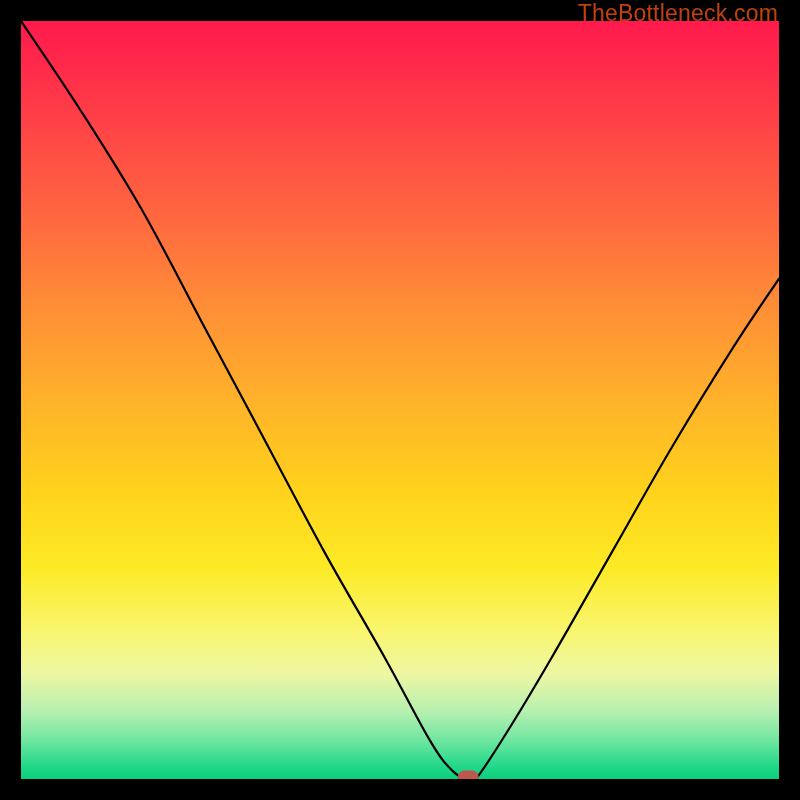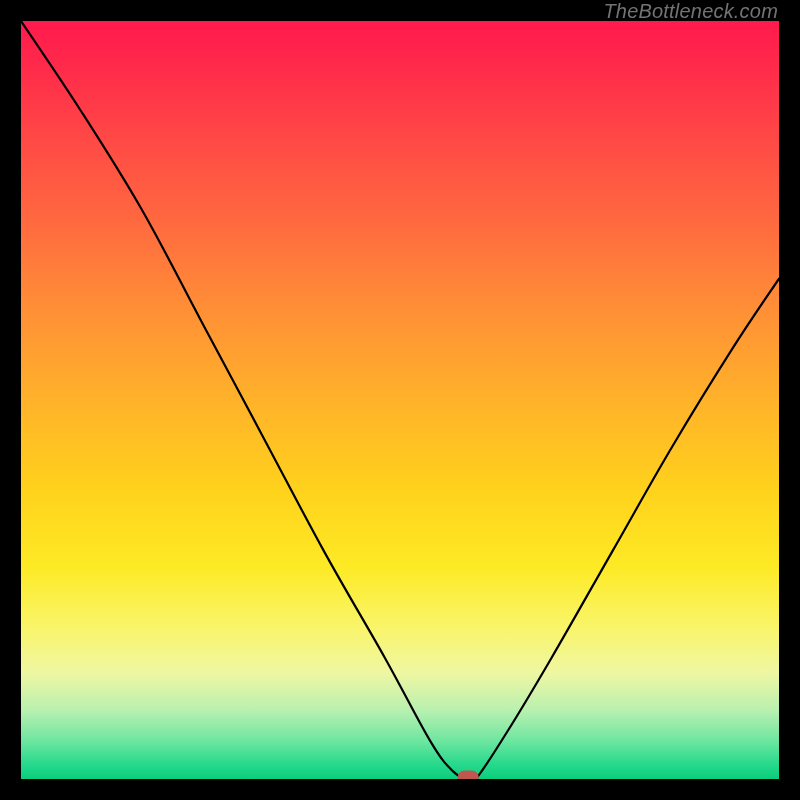--- a/index.html
+++ b/index.html
@@ -56,25 +56,24 @@
     stroke-linejoin: round;
   }
   .marker {
     fill: #c0574f;
     stroke: #c0574f;
   }
   .watermark {
     position: absolute;
     top: 0px;
     right: 22px;
-    color: #737373;
-    font-size: 20px;
+    color: #c2410c;
+    font-size: 23px;
     font-weight: 500;
     letter-spacing: 0.2px;
-    font-style: italic;
   }
 </style>
 </head>
 <body>
 
 <div class="stage">
   <div class="watermark">TheBottleneck.com</div>
   <div class="plot-area">
     <svg class="curve" viewBox="0 0 758 758" preserveAspectRatio="none">
       <path id="curve-path" d="M 0.0 0.0 C 10.9 16.4, 38.8 56.9, 60.6 91.0 C 82.5 125.1, 99.4 151.3, 121.3 189.5 C 143.1 227.7, 160.1 262.3, 181.9 303.2 C 203.8 344.1, 220.7 376.0, 242.6 416.9 C 264.4 457.8, 281.4 491.0, 303.2 530.6 C 325.0 570.2, 344.7 602.6, 363.8 636.7 C 382.9 670.8, 397.0 699.6, 409.3 720.1 C 421.6 740.6, 425.2 743.6, 432.1 750.4 C 438.9 757.2, 443.1 756.6, 447.2 758.0 C 451.3 759.4, 448.0 766.2, 454.8 758.0 C 461.6 749.8, 471.5 734.4, 485.1 712.5 C 498.8 690.7, 511.5 669.5, 530.6 636.7 C 549.7 604.0, 569.4 568.8, 591.2 530.6 C 613.1 492.4, 630.0 461.3, 651.9 424.5 C 673.7 387.6, 693.4 356.0, 712.5 325.9 C 731.6 295.9, 749.8 270.0, 758.0 257.7"></path>

